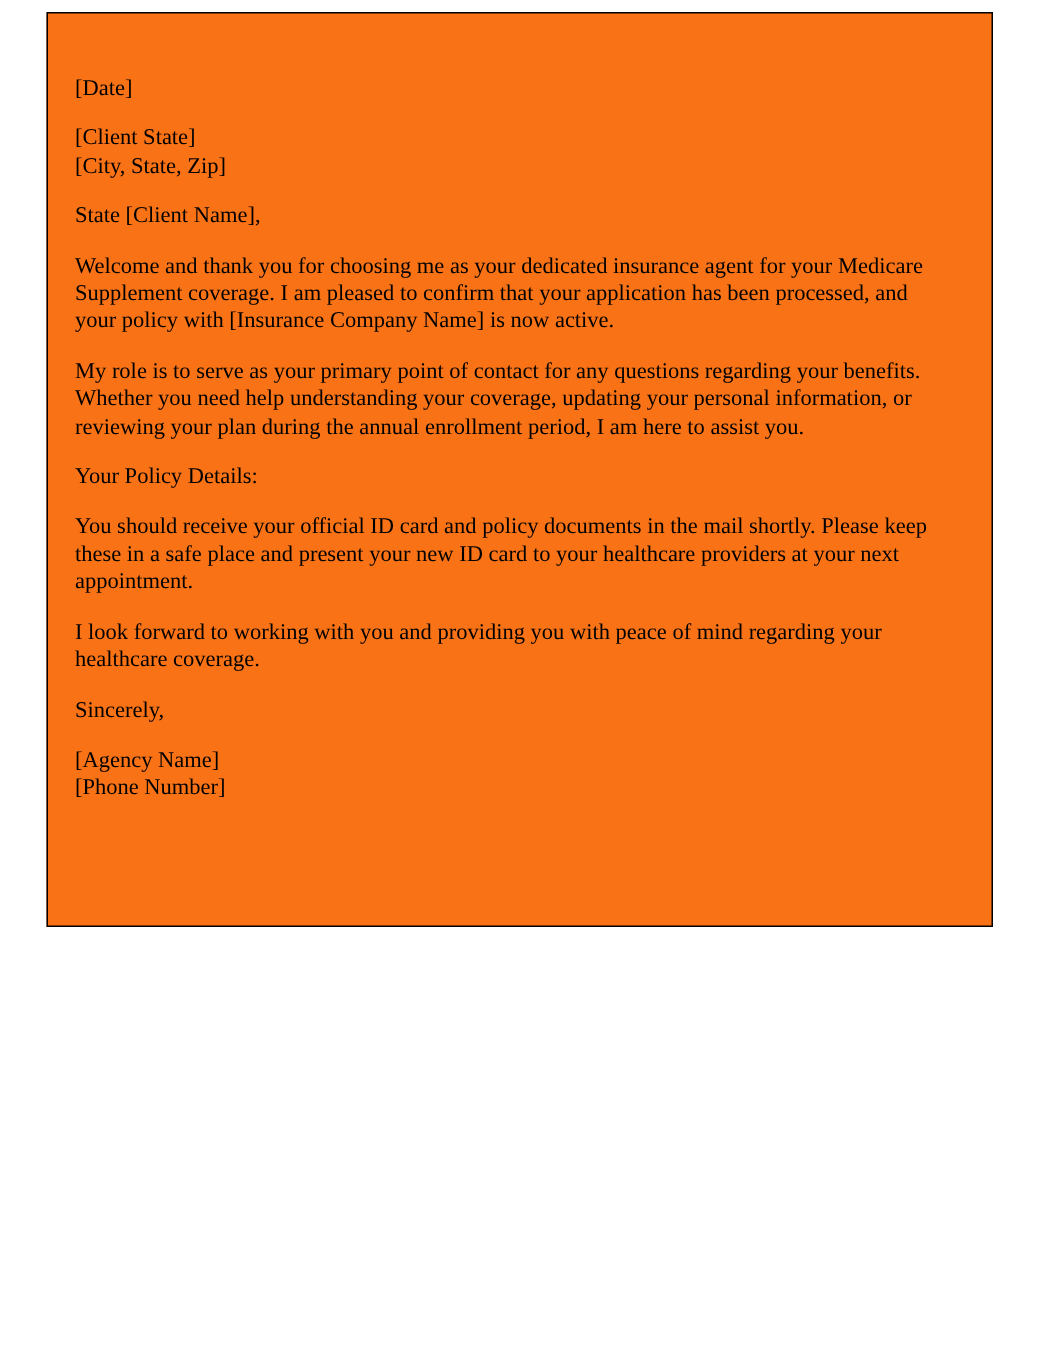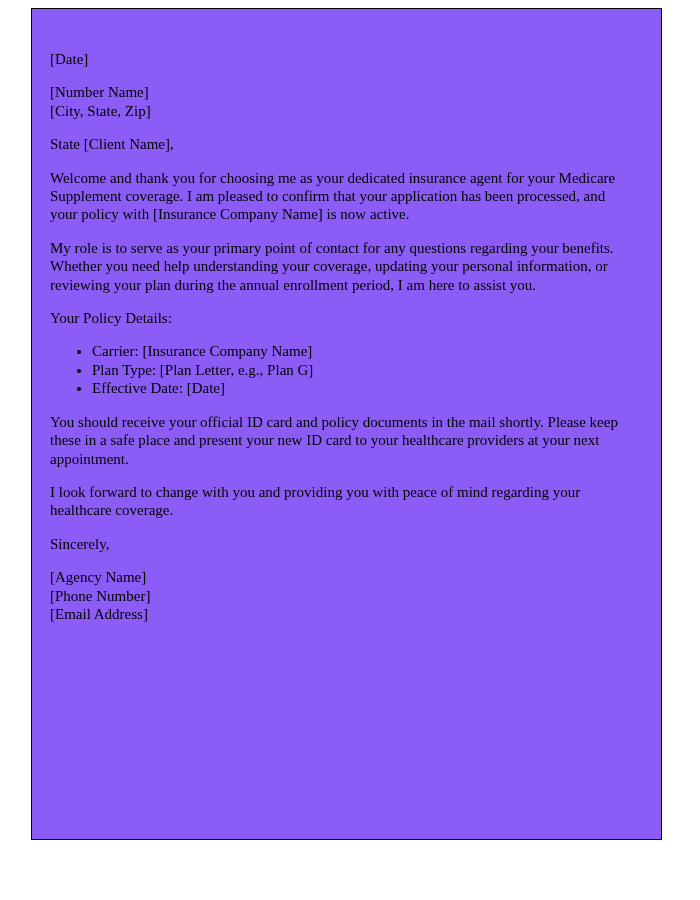--- a/index.html
+++ b/index.html
@@ -9,22 +9,22 @@
     background: #ffffff;
     width: 700px;
     height: 900px;
     font-family: "Liberation Serif", "DejaVu Serif", serif;
   }
   .page {
     position: absolute;
     left: 31px;
     top: 8px;
     width: 631px;
-    height: 832px;
-    background: #8b5cf6;
+    height: 610px;
+    background: #f97316;
     border: 1px solid #000000;
     padding: 41px 38px 40px 18px;
     color: #000000;
     font-size: 15px;
     line-height: 18.4px;
     overflow: hidden;
   }
   .para {
     margin: 0 0 15px 0;
   }
@@ -45,44 +45,38 @@
   }
 </style>
 </head>
 <body>
 
 <div class="page">
 
   <p class="para">[Date]</p>
 
   <div class="block para">
-    <div>[Number Name]</div>
+    <div>[Client State]</div>
     <div>[City, State, Zip]</div>
   </div>
 
   <p class="para">State [Client Name],</p>
 
   <p class="para">Welcome and thank you for choosing me as your dedicated insurance agent for your Medicare Supplement coverage. I am pleased to confirm that your application has been processed, and your policy with [Insurance Company Name] is now active.</p>
 
   <p class="para">My role is to serve as your primary point of contact for any questions regarding your benefits. Whether you need help understanding your coverage, updating your personal information, or reviewing your plan during the annual enrollment period, I am here to assist you.</p>
 
   <p class="para bold">Your Policy Details:</p>
 
-  <ul class="details">
-    <li><span class="bold">Carrier:</span> <span>[Insurance Company Name]</span></li>
-    <li><span class="bold">Plan Type:</span> <span>[Plan Letter, e.g., Plan G]</span></li>
-    <li><span class="bold">Effective Date:</span> <span>[Date]</span></li>
-  </ul>
 
   <p class="para">You should receive your official ID card and policy documents in the mail shortly. Please keep these in a safe place and present your new ID card to your healthcare providers at your next appointment.</p>
 
 
-  <p class="para">I look forward to change with you and providing you with peace of mind regarding your healthcare coverage.</p>
+  <p class="para">I look forward to working with you and providing you with peace of mind regarding your healthcare coverage.</p>
 
   <p class="para">Sincerely,</p>
 
   <div class="block">
     <div>[Agency Name]</div>
     <div>[Phone Number]</div>
-    <div>[Email Address]</div>
   </div>
 
 </div>
 
 </body></html>

